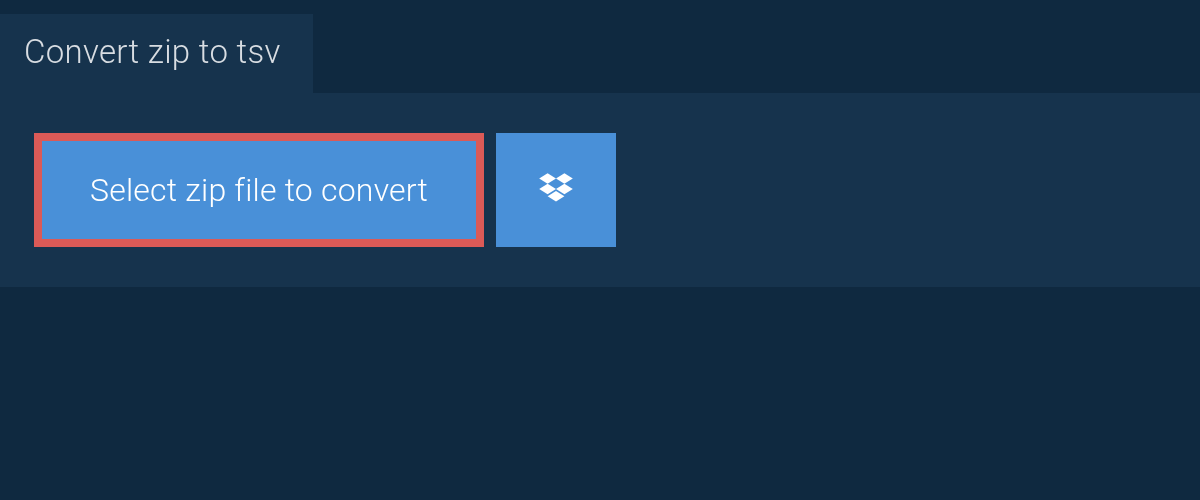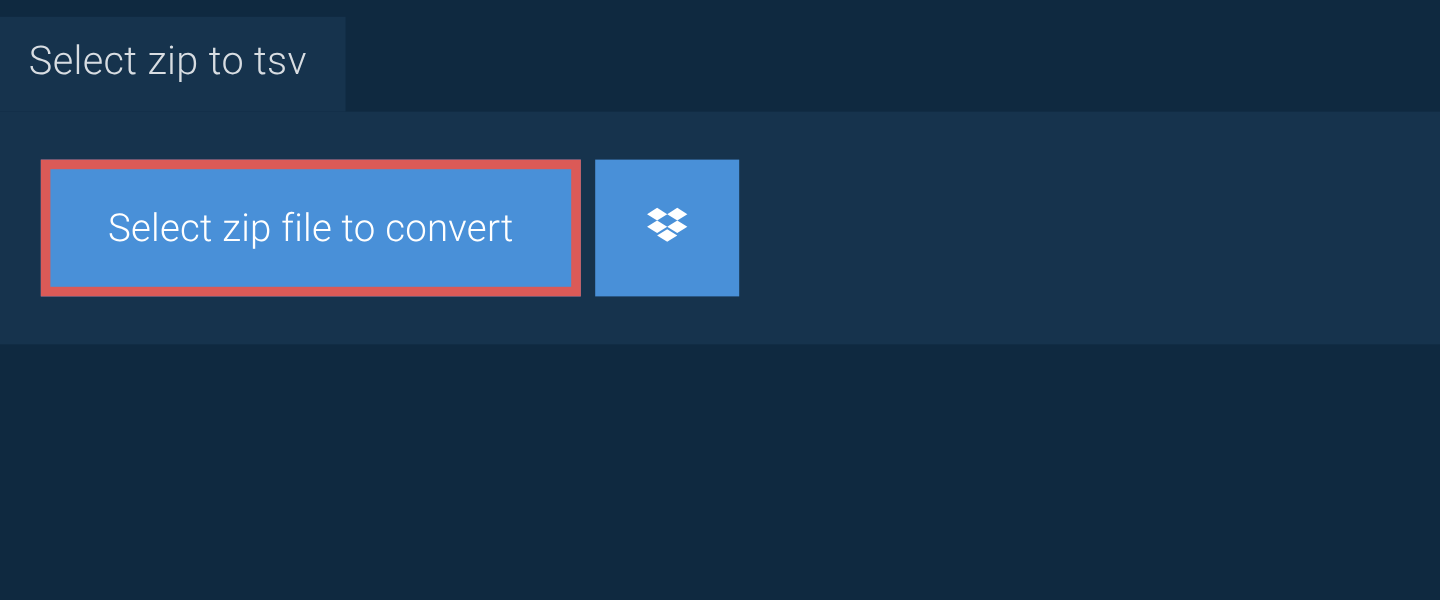--- a/index.html
+++ b/index.html
@@ -61,21 +61,21 @@
     .dropbox-icon {
       width: 42px;
       height: 42px;
     }
   </style>
 </head>
 <body>
 
 <div class="tab-bar">
   <div class="tab">
-    <span>Select zip to tsv</span>
+    <span>Convert zip to tsv</span>
   </div>
 </div>
 
 <div class="panel">
   <div class="button-row">
     <div class="select-button">
       <span>Select zip file to convert</span>
     </div>
     <div class="dropbox-button">
       <span class="dropbox-icon">

